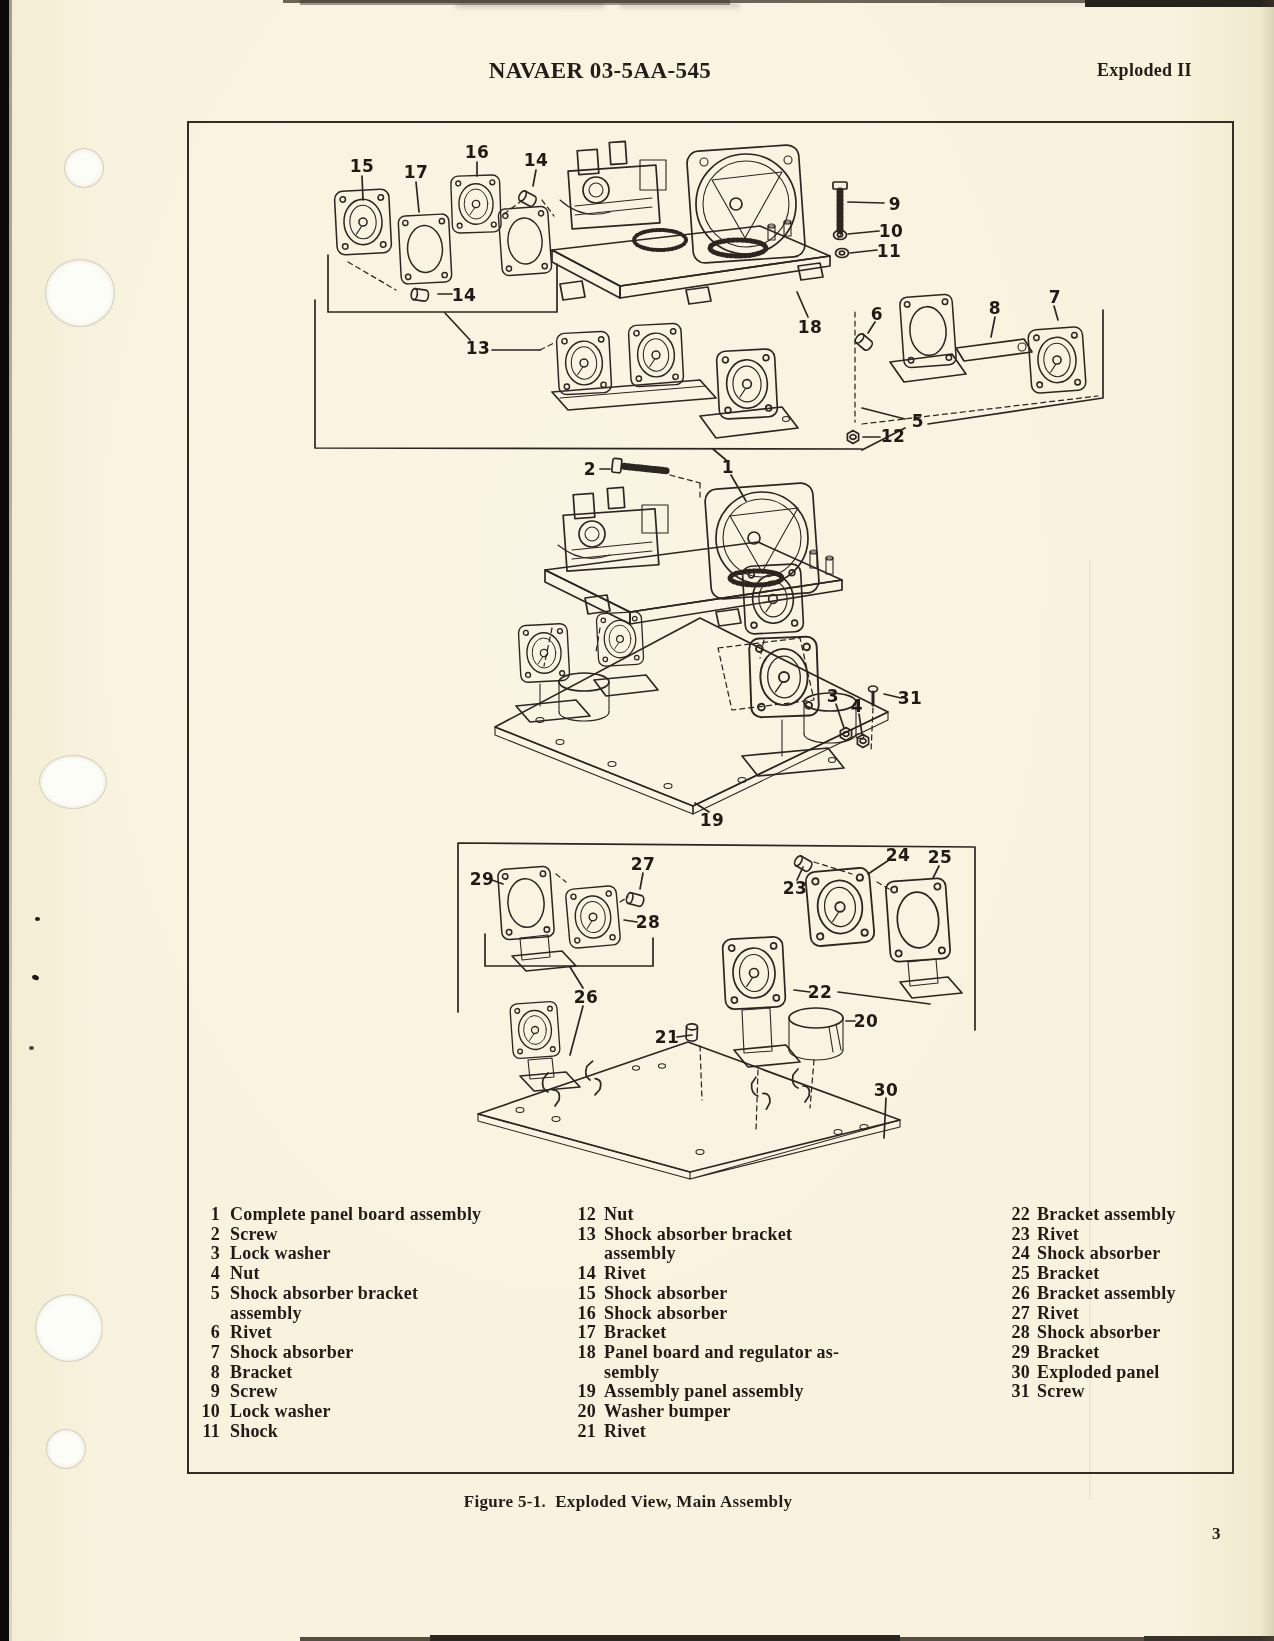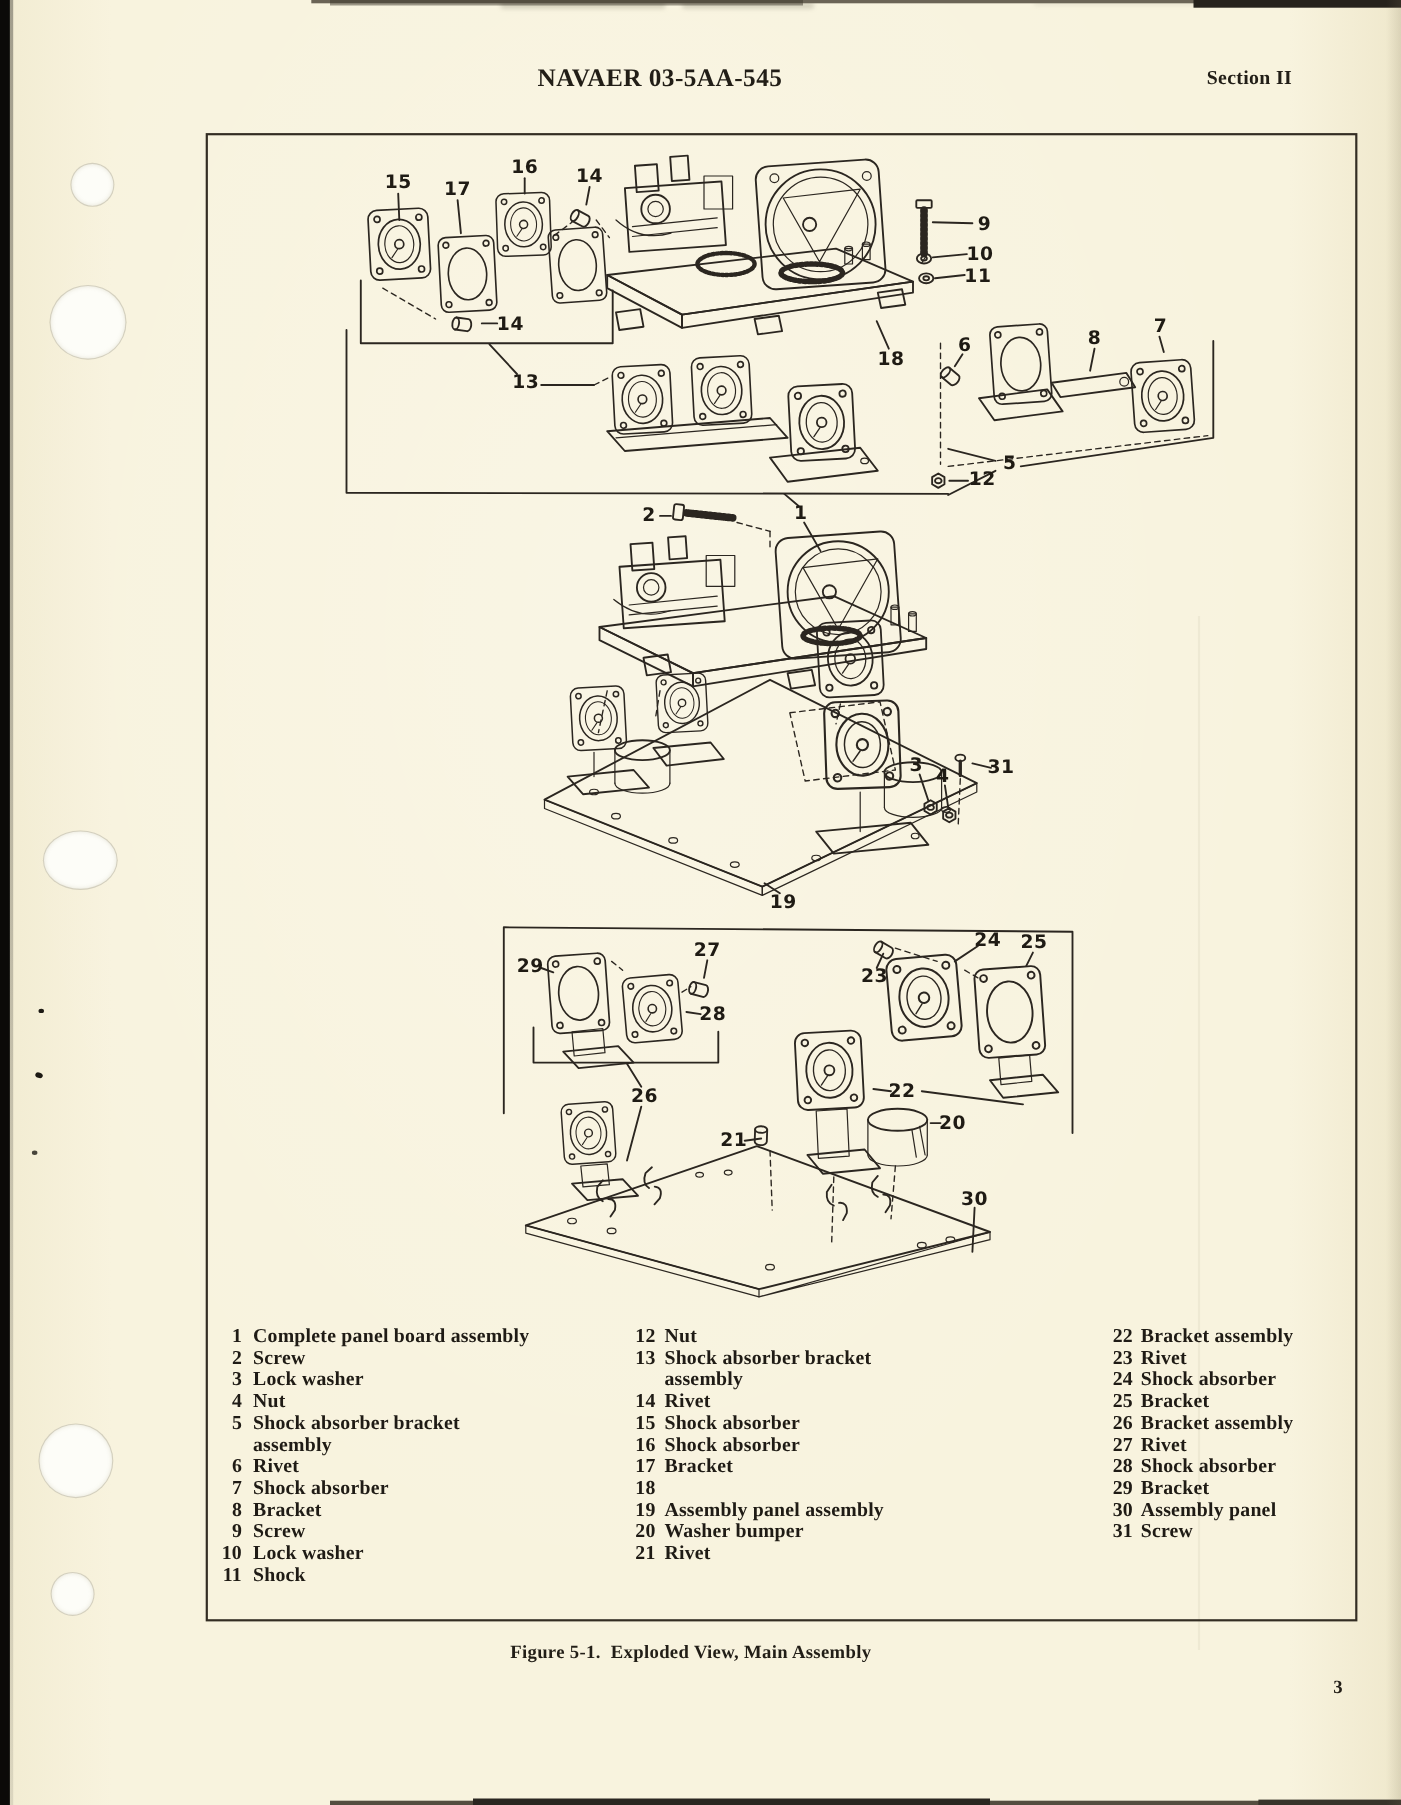--- a/index.html
+++ b/index.html
@@ -68,21 +68,21 @@
 
   <div class="smudge" style="left:455px;top:1px;width:150px;height:7px;"></div>
   <div class="smudge" style="left:620px;top:2px;width:120px;height:6px;"></div>
   <div class="smudge" style="left:940px;top:1px;width:190px;height:4px;opacity:.5;"></div>
   <div class="crease"></div>
   <div class="speck" style="left:35px;top:917px;width:5px;height:4px;"></div>
   <div class="speck" style="left:32px;top:975px;width:7px;height:5px;transform:rotate(20deg);"></div>
   <div class="speck" style="left:29px;top:1046px;width:5px;height:4px;opacity:.8;"></div>
 
   <div class="doc-number">NAVAER 03-5AA-545</div>
-  <div class="section-label">Section II</div>
+  <div class="section-label">Exploded II</div>
 
   <div class="figure-frame"></div>
 
   <svg id="fig-svg" viewBox="0 0 1274 1641" aria-hidden="true">
     <defs>
       <symbol id="sym-sa" viewBox="0 0 64 74" overflow="visible">
         <rect x="2" y="2" width="60" height="70" rx="9"></rect>
         <circle cx="11" cy="11" r="3"></circle>
           <circle cx="53" cy="11" r="3"></circle>
         <circle cx="11" cy="63" r="3"></circle>
@@ -470,20 +470,22 @@
       <div class="part-row">
         <span class="pnum">16</span>
         <span class="pname">Shock absorber</span>
       </div>
       <div class="part-row">
         <span class="pnum">17</span>
         <span class="pname">Bracket</span>
       </div>
       <div class="part-row">
         <span class="pnum">18</span>
+        <span class="pname">Panel board and regulator as-
+sembly</span>
       </div>
       <div class="part-row">
         <span class="pnum">19</span>
         <span class="pname">Assembly panel assembly</span>
       </div>
       <div class="part-row">
         <span class="pnum">20</span>
         <span class="pname">Washer bumper</span>
       </div>
       <div class="part-row">
@@ -519,21 +521,21 @@
       <div class="part-row">
         <span class="pnum">28</span>
         <span class="pname">Shock absorber</span>
       </div>
       <div class="part-row">
         <span class="pnum">29</span>
         <span class="pname">Bracket</span>
       </div>
       <div class="part-row">
         <span class="pnum">30</span>
-        <span class="pname">Assembly panel</span>
+        <span class="pname">Exploded panel</span>
       </div>
       <div class="part-row">
         <span class="pnum">31</span>
         <span class="pname">Screw</span>
       </div>
     </div>
 
   <div class="caption">Figure 5-1.  Exploded View, Main Assembly</div>
   <div class="page-number">3</div>
 

